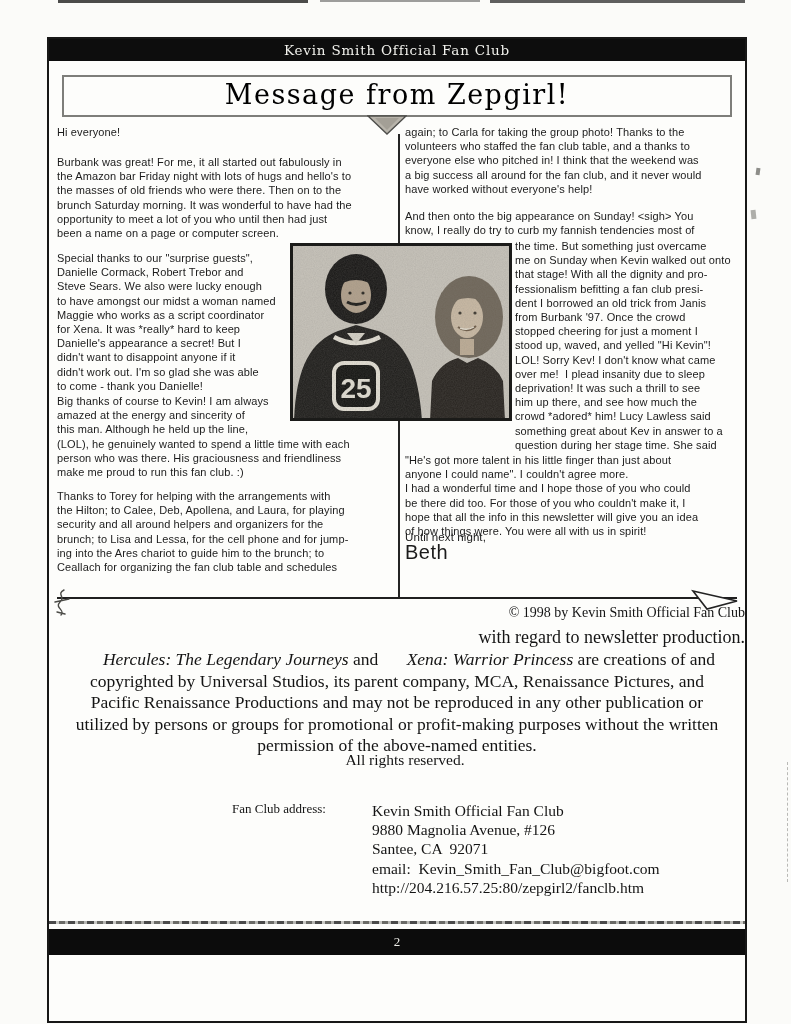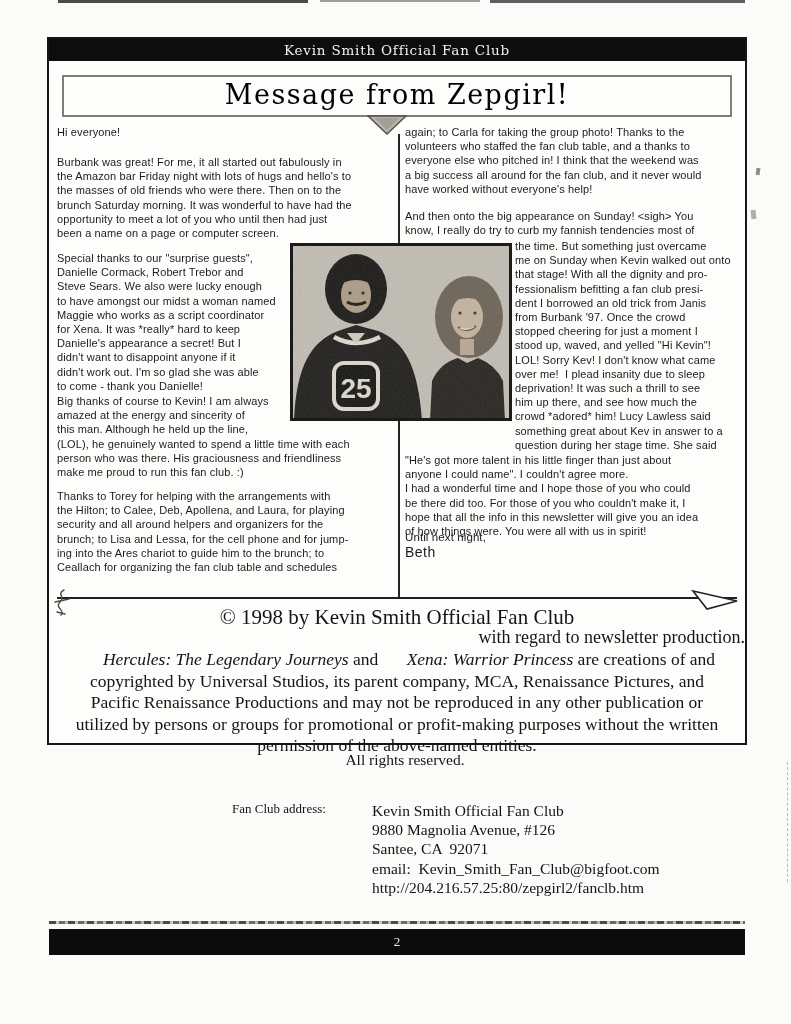--- a/index.html
+++ b/index.html
@@ -8,21 +8,21 @@
     background:#fbfbf9;overflow:hidden;
     font-family:"Liberation Sans",sans-serif;color:#1d1d1d;
   }
   
   .smudge{position:absolute;background:#2b2b2b;}
   .edge-dashes{position:absolute;border-left:1px dashed #b9b9b6;}
   .margin-speck{position:absolute;background:#8d8d89;}
 
   
   .outer{
-    position:absolute;left:47px;top:37px;width:700px;height:708px;
+    position:absolute;left:47px;top:37px;width:700px;height:986px;
     border:2px solid #171717;background:#fdfdfb;box-sizing:border-box;
   }
   .banner{
     position:absolute;left:0;top:0;right:0;height:22px;background:#0d0d0d;
     color:#f1f1ec;text-align:center;line-height:22px;
     font-family:"DejaVu Serif",serif;font-size:13.5px;letter-spacing:.8px;
   }
   .headline-box{
     position:absolute;left:13px;top:36px;width:666px;height:38px;
     border:2px solid #7e7e7a;background:#fdfdfb;
@@ -33,31 +33,31 @@
   }
   .pointer{position:absolute;left:318px;top:76px;width:40px;height:20px;}
   .vdivider{position:absolute;left:349px;top:95px;width:2px;height:463px;background:#242424;}
 
   
   .bt{
     position:absolute;white-space:pre;font-size:11px;line-height:14.2px;
     letter-spacing:.12px;color:#1b1b1b;
   }
   .sig-close{position:absolute;font-size:11.5px;letter-spacing:.1px;}
-  .sig-name{position:absolute;font-size:14px;letter-spacing:.5px;}
+  .sig-name{position:absolute;font-size:20px;letter-spacing:.5px;}
 
   .photo{position:absolute;left:241px;top:204px;width:222px;height:178px;}
 
   .hline{position:absolute;left:8px;top:558px;width:680px;height:2px;background:#1f1f1f;}
   .curl{position:absolute;left:642px;top:548px;width:52px;height:30px;}
   .scribble{position:absolute;left:2px;top:548px;width:22px;height:32px;}
 
   
   .serif{font-family:"Liberation Serif",serif;color:#141414;}
-  .legal-line1{position:absolute;left:0;right:0;top:566px;text-align:center;font-size:21px;}
+  .legal-line1{position:absolute;left:0;right:0;top:566px;text-align:right;font-size:14px;}
   .legal-line2{position:absolute;left:0;right:0;top:588px;text-align:right;font-size:18px;}
   .legal-notice{
     position:absolute;left:26px;right:26px;top:610px;text-align:center;
     font-size:17.5px;line-height:21.5px;
   }
   .legal-notice .it{font-style:italic;margin-left:24px;}
   .rights{position:absolute;left:0;right:0;top:712px;text-align:center;font-size:15.5px;padding-left:16px;}
   .printed{position:absolute;left:0;right:0;top:730px;text-align:center;font-size:15.5px;}
 
   .addr-label{position:absolute;left:183px;top:762px;font-size:13px;}

